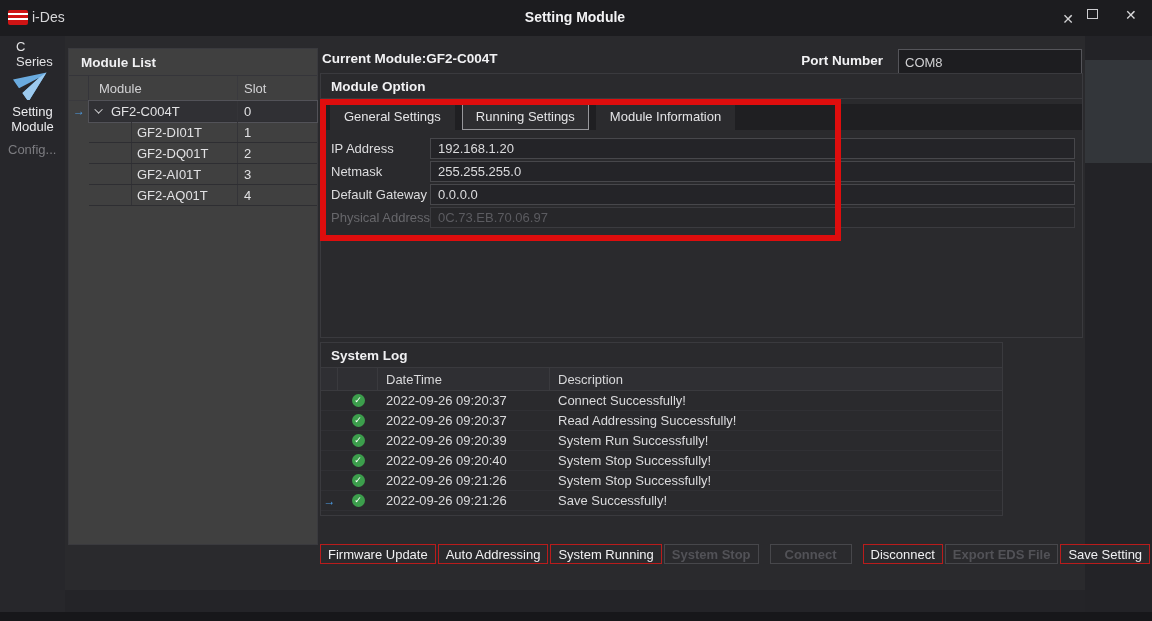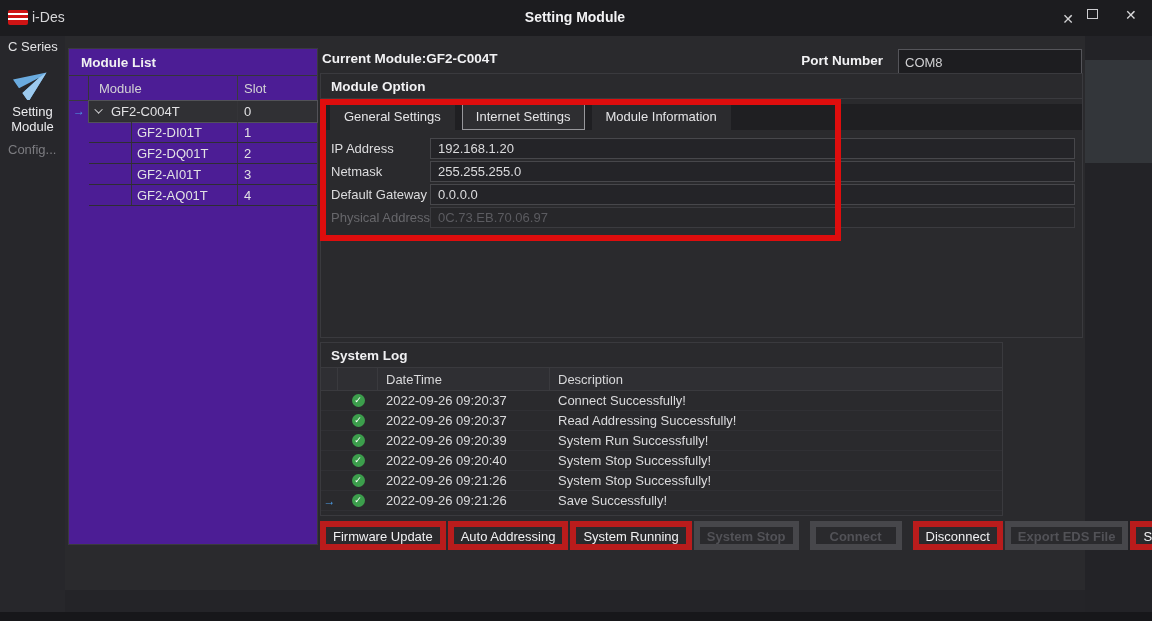--- a/index.html
+++ b/index.html
@@ -20,35 +20,35 @@
     background:linear-gradient(#cf1414 0 18%, #ffffff 18% 32%, #cf1414 32% 52%, #ffffff 52% 68%, #cf1414 68% 100%);
     border-radius:2px;
   }
   .app-title { left:32px; top:9px; font-size:14px; color:#d6d6d8; width:33px; overflow:hidden; white-space:nowrap; }
   .win-max { left:1087px; top:9px; width:11px; height:10px; border:1.5px solid #cdcdd0; }
   .win-close { left:1125px; top:7px; font-size:14px; color:#d8d8da; }
   .dialog-title { left:65px; top:0; width:1020px; height:36px; line-height:34px; text-align:center; font-weight:600; font-size:14px; color:#f2f2f4; }
   .dialog-close { left:1057px; top:11px; width:22px; text-align:center; font-size:14px; color:#d2d2d4; cursor:default; }
 
   .left-col { left:0; top:36px; width:65px; height:585px; background:#27272b; }
-  .series-tab { padding:3px 0 0 8px; font-size:13px; color:#e2e2e4; height:22px; }
+  .series-tab { padding:3px 0 0 16px; font-size:13px; color:#e2e2e4; height:22px; }
   .nav-setting { text-align:center; padding-top:6px; color:#ececee; font-size:13px; line-height:15px; }
   .nav-setting svg { display:block; margin:0 auto 4px auto; }
   .nav-config { padding:8px 0 0 8px; color:#7c7c80; font-size:13px; }
 
   .right-col { left:1085px; top:36px; width:67px; height:585px; background:#232327; }
   .right-block { left:1085px; top:60px; width:67px; height:103px; background:#33363a; }
   .bottom-strip { left:0; top:612px; width:1152px; height:9px; background:#17171a; }
 
   
   .dialog-body { left:65px; top:36px; width:1020px; height:554px; background:#2a2a2d; }
   .dialog-footer { left:65px; top:590px; width:1020px; height:22px; background:#242428; }
 
   
-  .ml-panel { left:68px; top:48px; width:250px; height:497px; background:#4c1d95; border:1px solid #3a3a3e; }
+  .ml-panel { left:68px; top:48px; width:250px; height:497px; background:#404040; border:1px solid #3a3a3e; }
   .ml-title { height:27px; line-height:27px; padding-left:12px; font-weight:bold; font-size:13.5px; color:#f0f0f2; border-bottom:1px solid #35353a; }
   .ml-header { display:flex; height:25px; line-height:25px; border-bottom:1px solid #3a3a3e; color:#d2d2d4; }
   .ml-header .gut { width:20px; border-right:1px solid #35353a; }
   .ml-header .hm { flex:1; padding-left:10px; }
   .ml-header .hs { width:80px; padding-left:6px; border-left:1px solid #3a3a3e; }
   .ml-row { display:flex; height:21px; line-height:21px; }
   .ml-row .gut { width:20px; text-align:center; }
   .ml-row .content { flex:1; display:flex; border-bottom:1px solid #2e2e32; }
   .ml-row.selected .content { background:#303034; outline:1px solid #525258; }
   .cell-module { flex:1; display:flex; align-items:center; padding-left:8px; color:#e2e2e4; }
@@ -87,21 +87,21 @@
   .sl-header .c3 { flex:1; padding-left:8px; }
   .sl-row { display:flex; height:20px; line-height:20px; border-bottom:1px solid #303034; color:#dadadc; }
   .sl-row .c0 { width:17px; text-align:center; }
   .sl-row .c1 { width:40px; text-align:center; }
   .sl-row .c2 { width:172px; padding-left:8px; }
   .sl-row .c3 { flex:1; padding-left:8px; }
   .check { display:inline-block; width:13px; height:13px; border-radius:50%; background:#3c9e4c; color:#ffffff; font-size:9px; line-height:13px; text-align:center; vertical-align:middle; margin-top:-2px; }
 
   
   .btn-row { left:320px; top:521px; width:766px; display:flex; }
-  .btn { height:29px; line-height:20px; border:6px solid #b91c1c; background:#2a2a2d; color:#f0f0f2; font-size:13px; padding:0 7px; margin-right:2px; white-space:nowrap; }
+  .btn { height:20px; line-height:20px; border:1px solid #b91c1c; background:#2a2a2d; color:#f0f0f2; font-size:13px; padding:0 7px; margin-right:2px; white-space:nowrap;margin-top:23px; }
   .btn.disabled { border-color:#47474b; color:#525257;font-weight:bold; }
   .btn.connect { margin-left:9px; margin-right:11px; padding:0 14px; }
 </style>
 </head>
 <body>
 
 <div class="abs topbar">
   <div class="abs logo"></div>
   <div class="abs app-title">i-Desig</div>
   <div class="abs win-max"></div>
@@ -180,21 +180,21 @@
 </div>
 
 <div class="abs current-module">Current Module:GF2-C004T</div>
 <div class="abs port-label">Port Number</div>
 <input class="abs port-input" readonly="" value="COM8" style="">
 
 <div class="abs mo-panel">
   <div class="mo-title">Module Option</div>
   <div class="tabstrip">
     <div class="tab">General Settings</div>
-    <div class="tab selected">Internet Settings</div>
+    <div class="tab selected">Running Settings</div>
     <div class="tab">Module Information</div>
   </div>
   <div class="mo-fields">
     <div class="frow">
       <div class="flabel">IP Address</div>
       <input readonly="" value="192.168.1.20" style="">
     </div>
     <div class="frow">
       <div class="flabel">Netmask</div>
       <input readonly="" value="255.255.255.0" style="">

